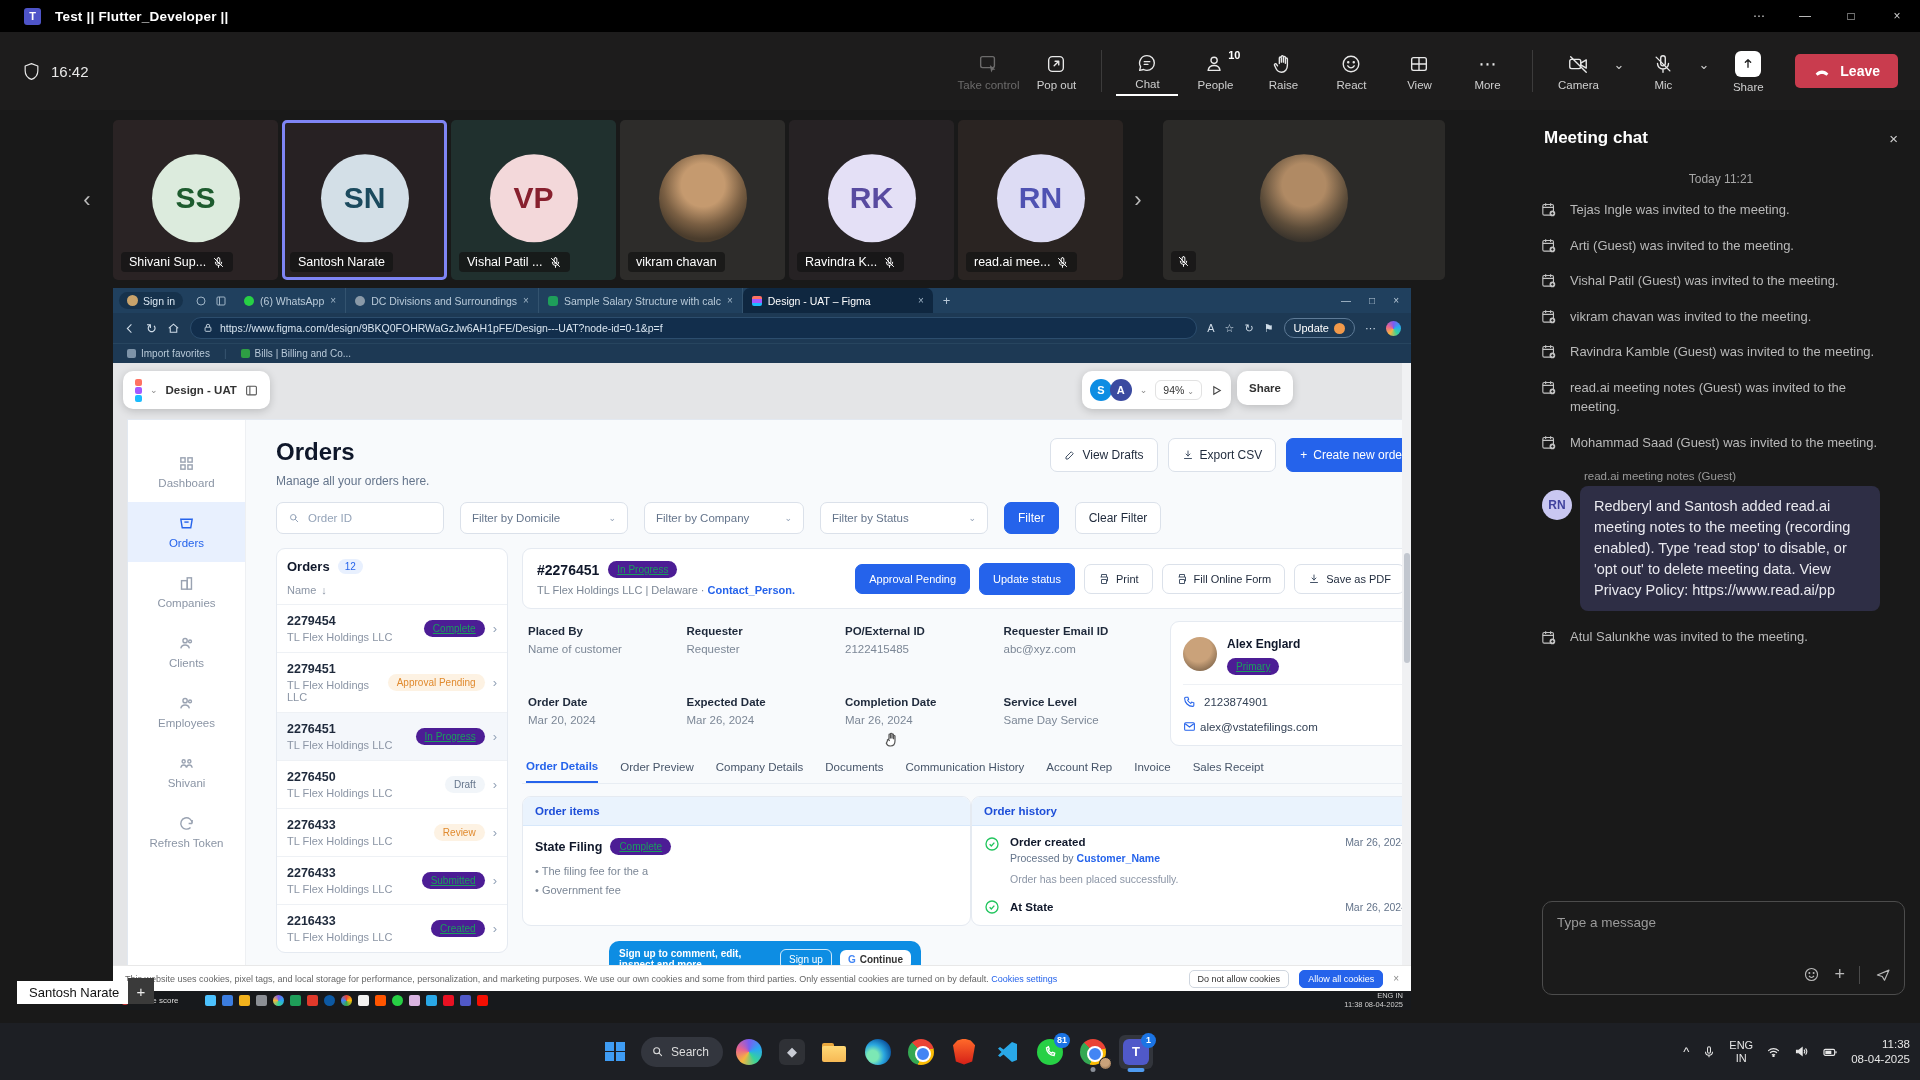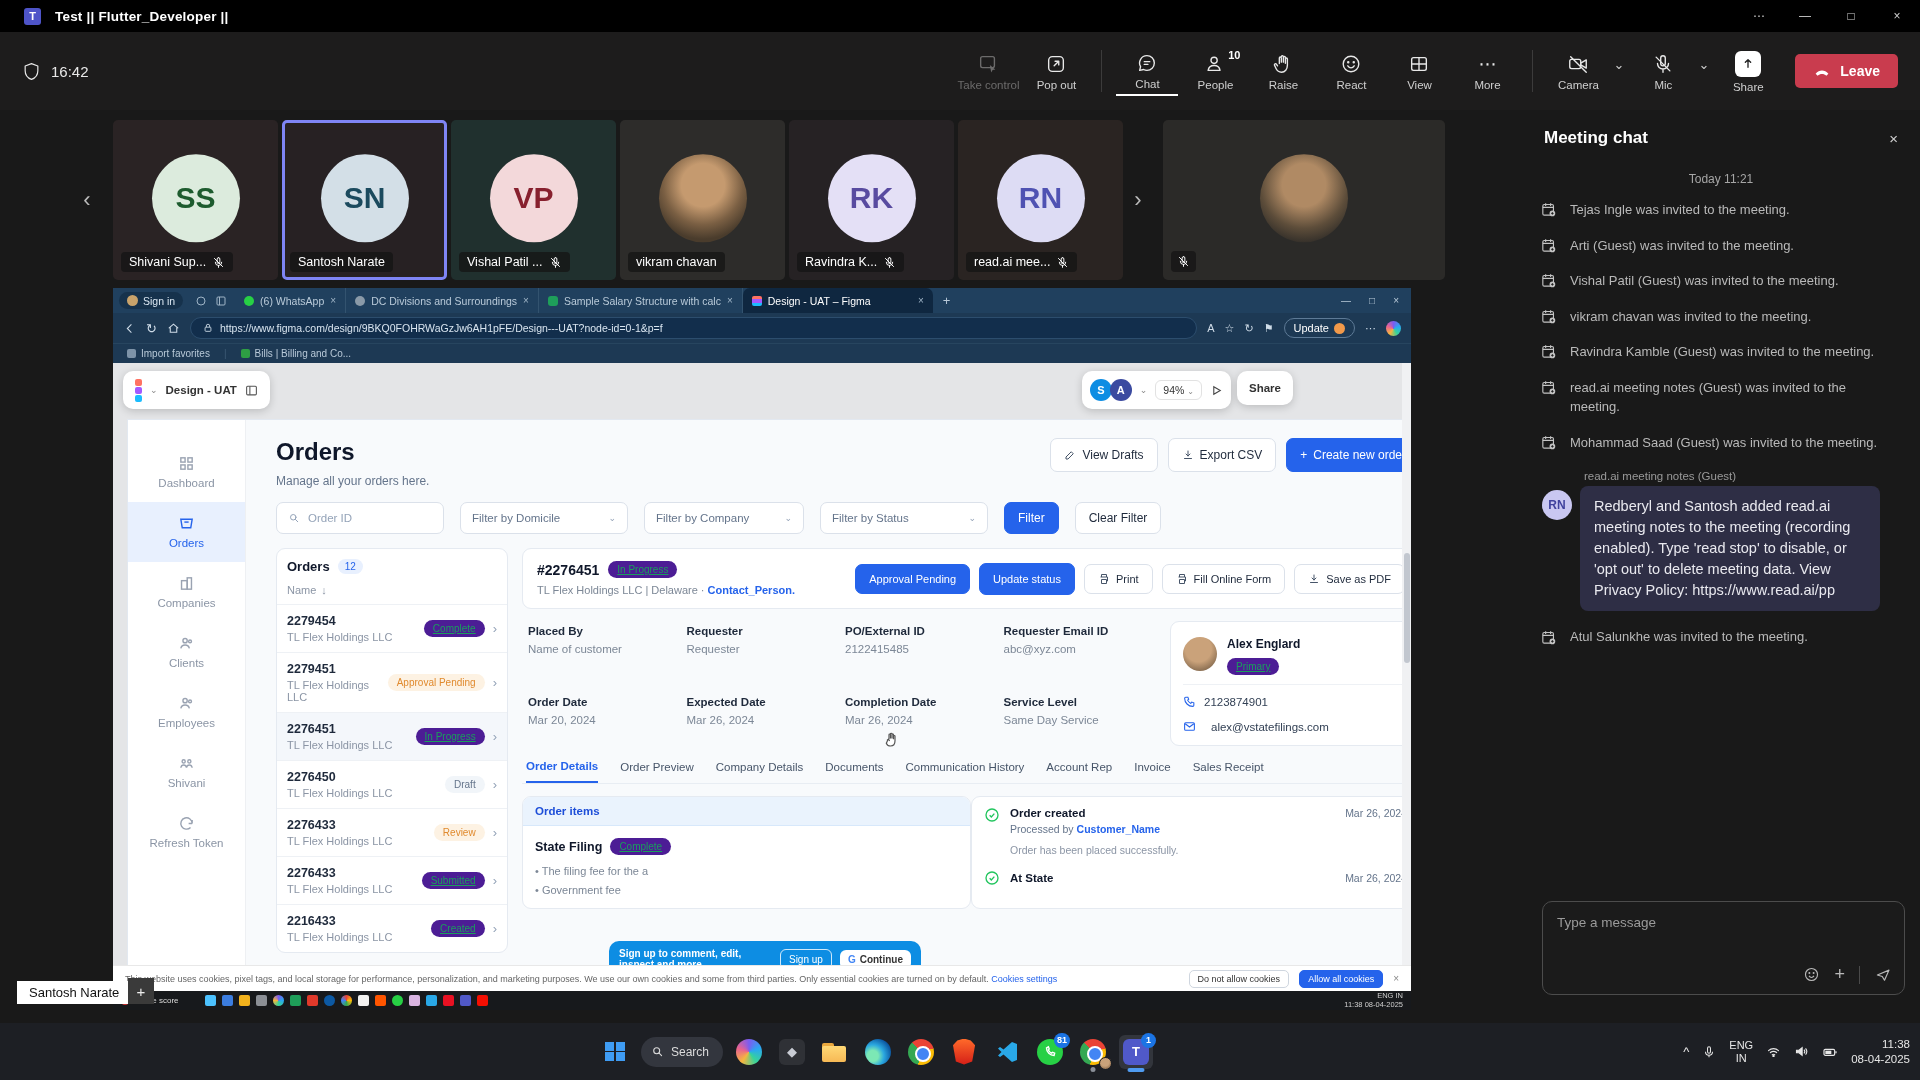--- a/index.html
+++ b/index.html
@@ -723,21 +723,21 @@
                       <div style="margin-top:4px;"><span class="stbadge st-green">Primary</span></div>
                     </div>
                   </div>
                   <div style="height:1px;background:#eef1f5;margin:10px 0;"></div>
                   <div class="flex" style="gap:8px;font-size:11.5px;color:#334155;">
                     <svg width="13" height="13" viewBox="0 0 24 24" fill="none" stroke="#2563eb" stroke-width="2">
                         <path d="M5 4h4l1.5 4-2 1.5a12 12 0 006 6L16 13l4 1.5V19a2 2 0 01-2 2A15 15 0 013 6a2 2 0 012-2z"></path>
                       </svg>
                     <span>2123874901</span>
                   </div>
-                  <div class="flex" style="gap:15px;font-size:11.5px;color:#334155;margin-top:12px;">
+                  <div class="flex" style="gap:4px;font-size:11.5px;color:#334155;margin-top:12px;">
                     <svg width="13" height="13" viewBox="0 0 24 24" fill="none" stroke="#2563eb" stroke-width="2">
                         <rect x="3" y="5" width="18" height="14" rx="2"></rect>
                         <path d="M4 7l8 6 8-6"></path>
                       </svg>
                     <span>alex@vstatefilings.com</span>
                   </div>
                 </div>
               </div>
 
               <div class="flex" style="gap:22px;border-bottom:1px solid #e8edf3;padding:2px 4px 0;">
@@ -757,20 +757,21 @@
                   <div style="padding:12px;">
                     <div class="flex" style="gap:8px;">
                       <b style="font-size:12.5px;color:#0f172a;">State Filing</b>
                       <span class="stbadge st-green">Complete</span>
                     </div>
                     <div style="font-size:11px;color:#7c8796;margin-top:10px;">• <span>The filing fee for the a</span></div>
                     <div style="font-size:11px;color:#7c8796;margin-top:7px;">• <span>Government fee</span></div>
                   </div>
                 </div>
                 <div class="card" style="flex:1;min-width:0;">
+                  <div class="subhdr">Order history</div>
                   <div style="padding:10px 12px;">
                     <div style="display:flex;gap:10px;">
                       <svg class="gcheck" width="16" height="16" viewBox="0 0 24 24" fill="none" stroke="#22c55e" stroke-width="2">
                           <circle cx="12" cy="12" r="9"></circle>
                           <path d="M8.5 12.5l2.5 2.5 4.5-5"></path>
                         </svg>
                       <div style="flex:1;">
                         <div class="flex" style="justify-content:space-between;">
                           <b style="font-size:11.5px;color:#0f172a;">Order created</b>
                           <span style="font-size:10.5px;color:#64748b;">Mar 26, 2024</span>

